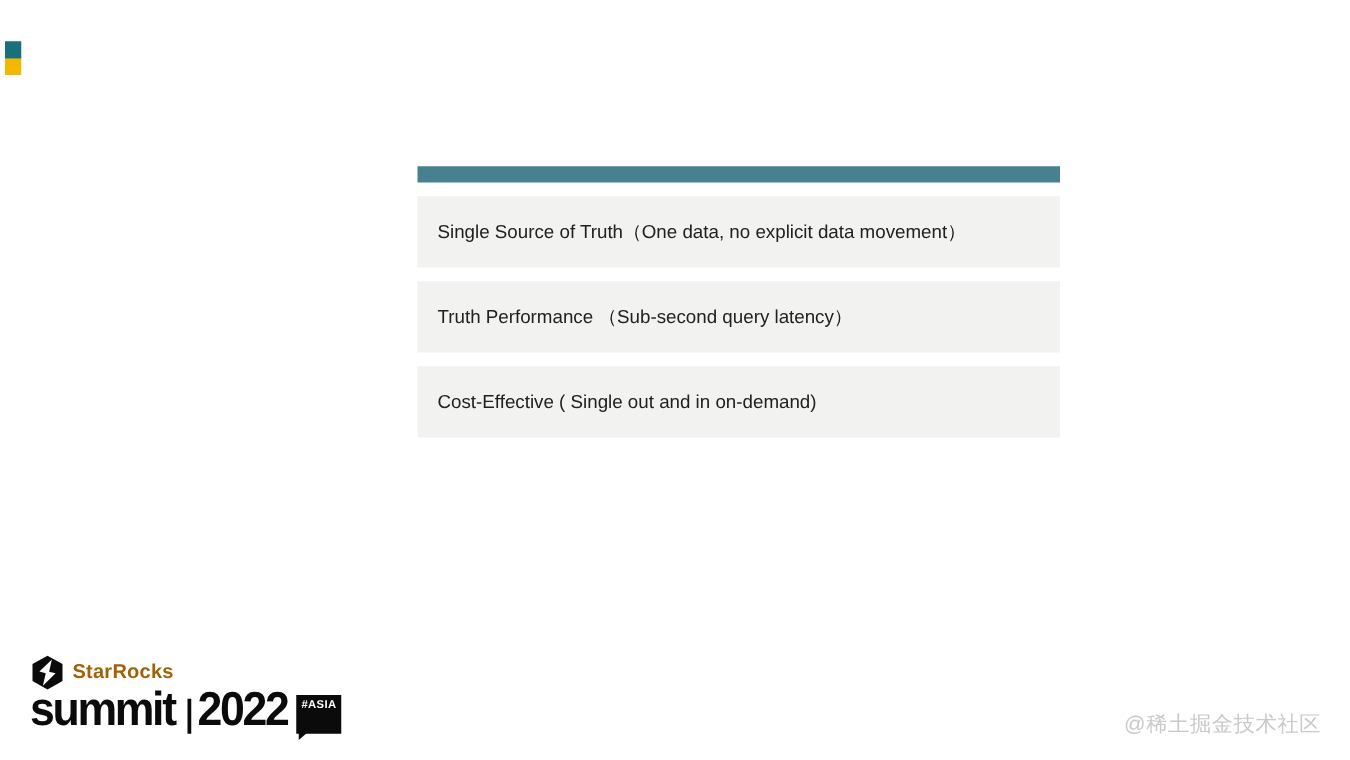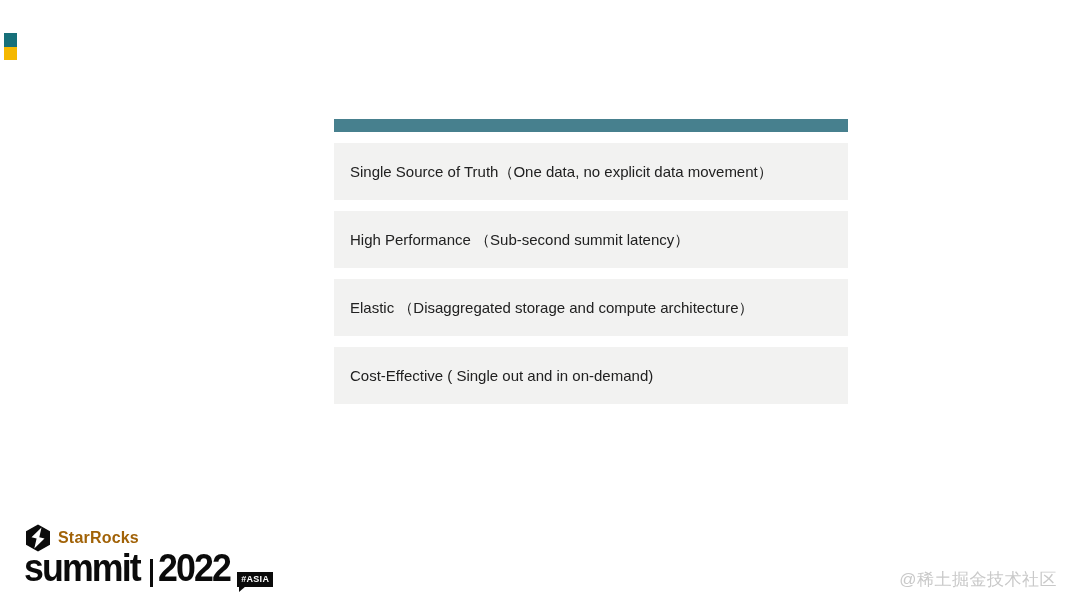--- a/index.html
+++ b/index.html
@@ -36,21 +36,21 @@
     margin-left: 11px;
     font-size: 26px;
     font-weight: 700;
     color: #111111;
     letter-spacing: 0.5px;
   }
 
   
   .feature-panel {
     position: absolute;
-    left: 314px; top: 119px;
+    left: 314px; top: 133px;
     width: 534px;
     padding-left: 20px;
   }
   .accent-bar {
     height: 13px;
     background: #47808e;
     margin-bottom: 11px;
   }
   .feature-box {
     min-height: 57px;
@@ -104,21 +104,21 @@
     margin: 6px 5px 0 3px;
     flex: none;
   }
   .asia-badge {
     margin-left: 3px;
     margin-top: 2px;
     background: #0b0b0b;
     color: #ffffff;
     font-size: 9px;
     font-weight: 700;
-    padding: 2px 4px 3px 4px;
+    padding: 2px 4px 19px 4px;
     position: relative;
     letter-spacing: 0.3px;
     flex: none;
   }
   .asia-badge::after {
     content: "";
     position: absolute;
     left: 2px; bottom: -5px;
     border-top: 6px solid #0b0b0b;
     border-right: 7px solid transparent;
@@ -145,24 +145,21 @@
       <div class="half-bottom"></div>
     </div>
   </div>
 
   <div class="feature-panel">
     <div class="accent-bar"></div>
     <div class="feature-box">
       <span>Single Source of Truth（One data, no explicit data movement）</span>
     </div>
     <div class="feature-box">
-      <span>High Performance （Sub-second summit latency）</span>
-    </div>
-    <div class="feature-box">
-      <span>Elastic （Disaggregated storage and compute architecture）</span>
+      <span>Truth Performance （Sub-second query latency）</span>
     </div>
     <div class="feature-box">
       <span>Cost-Effective ( Single out and in on-demand)</span>
     </div>
   </div>
 
   <div class="logo-block">
     <div class="logo-top">
       <svg class="logo-mark" viewBox="0 0 28 28">
         <path d="M14 0.5 L26 7.2 L26 20.8 L14 27.5 L2 20.8 L2 7.2 Z" fill="#0b0b0b"></path>

